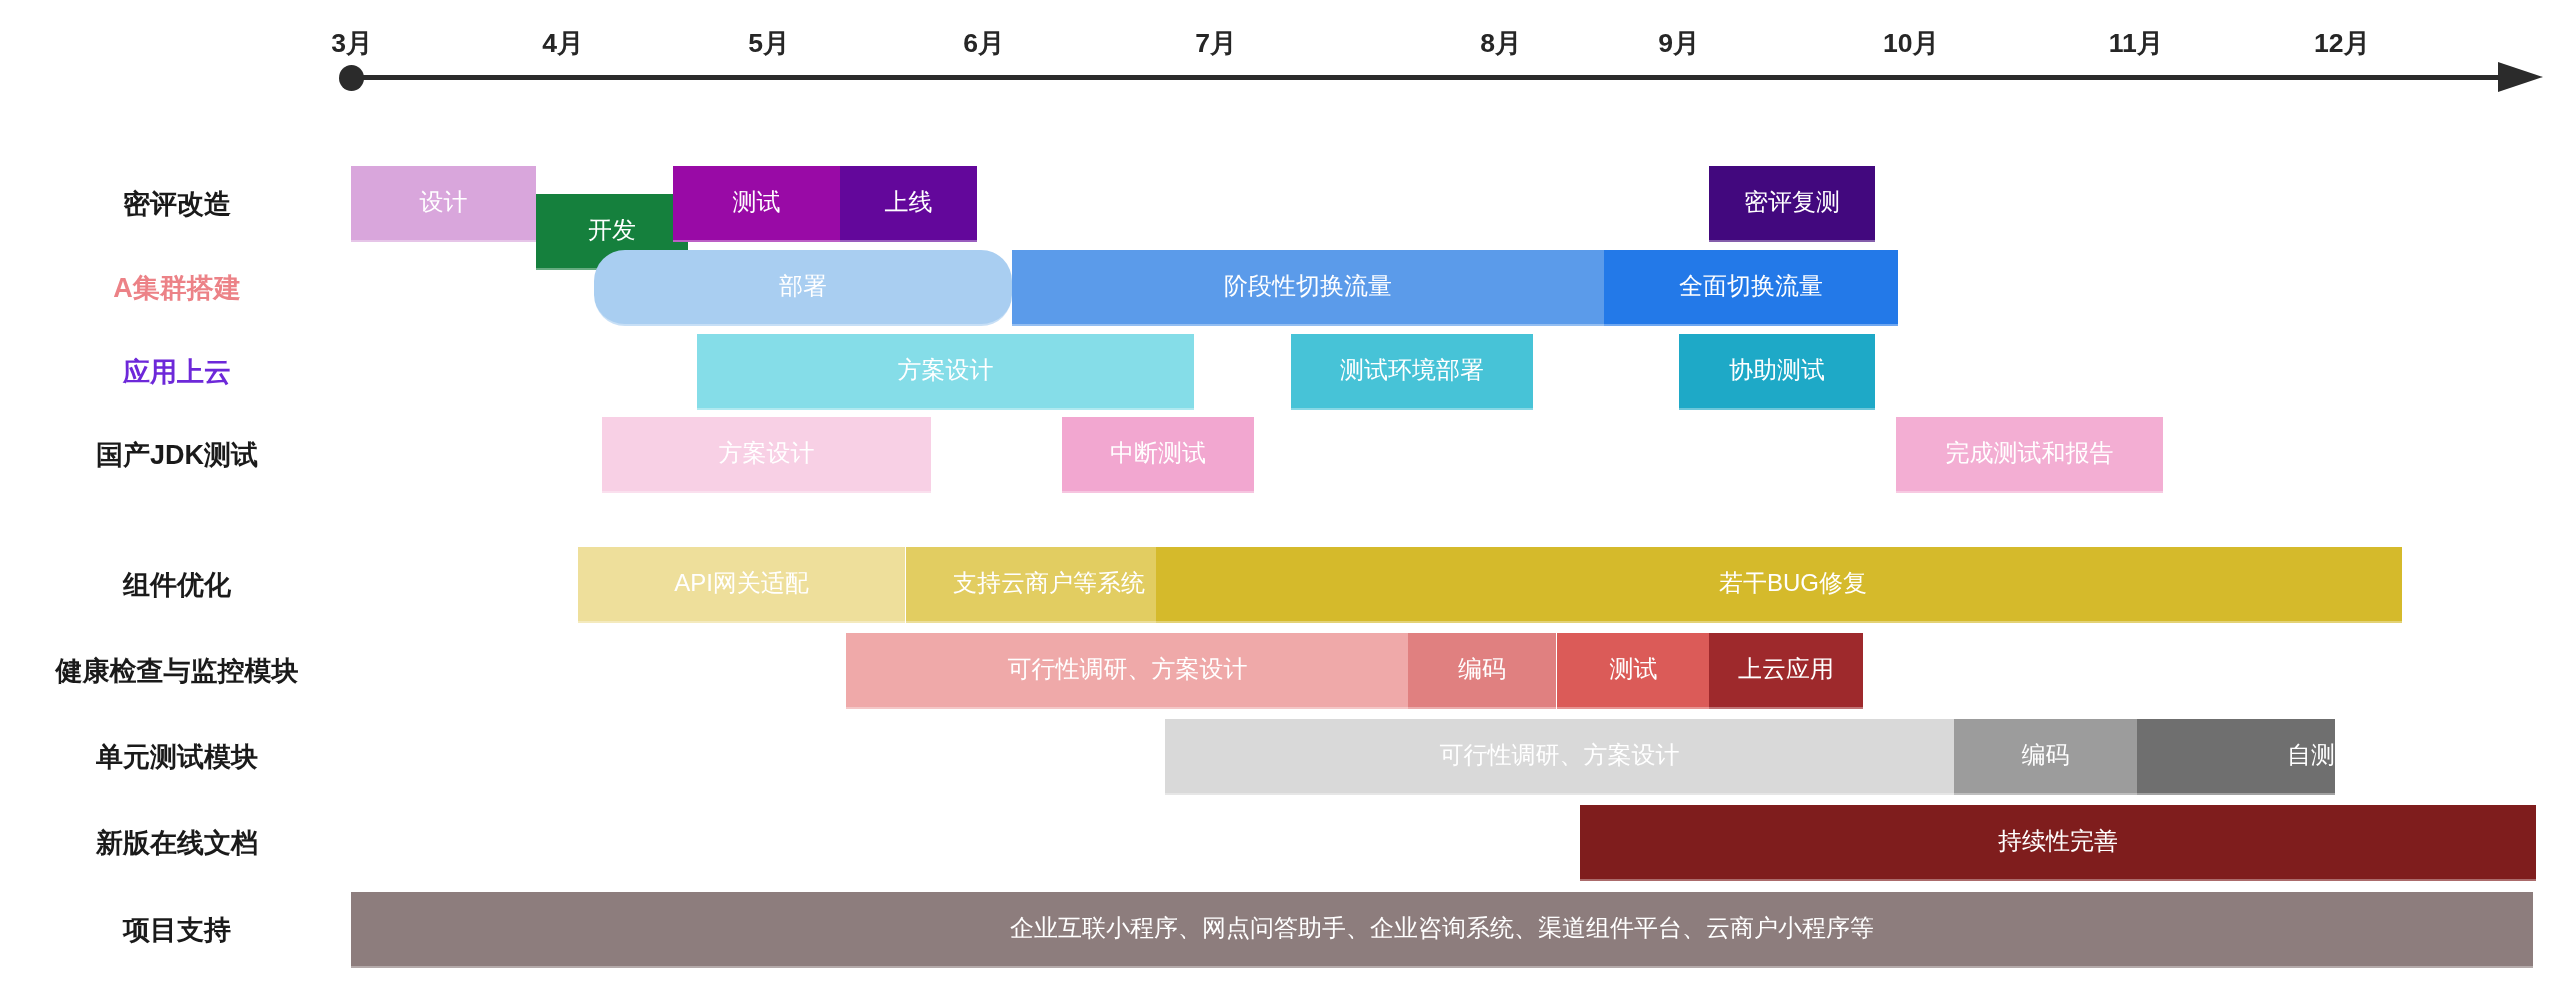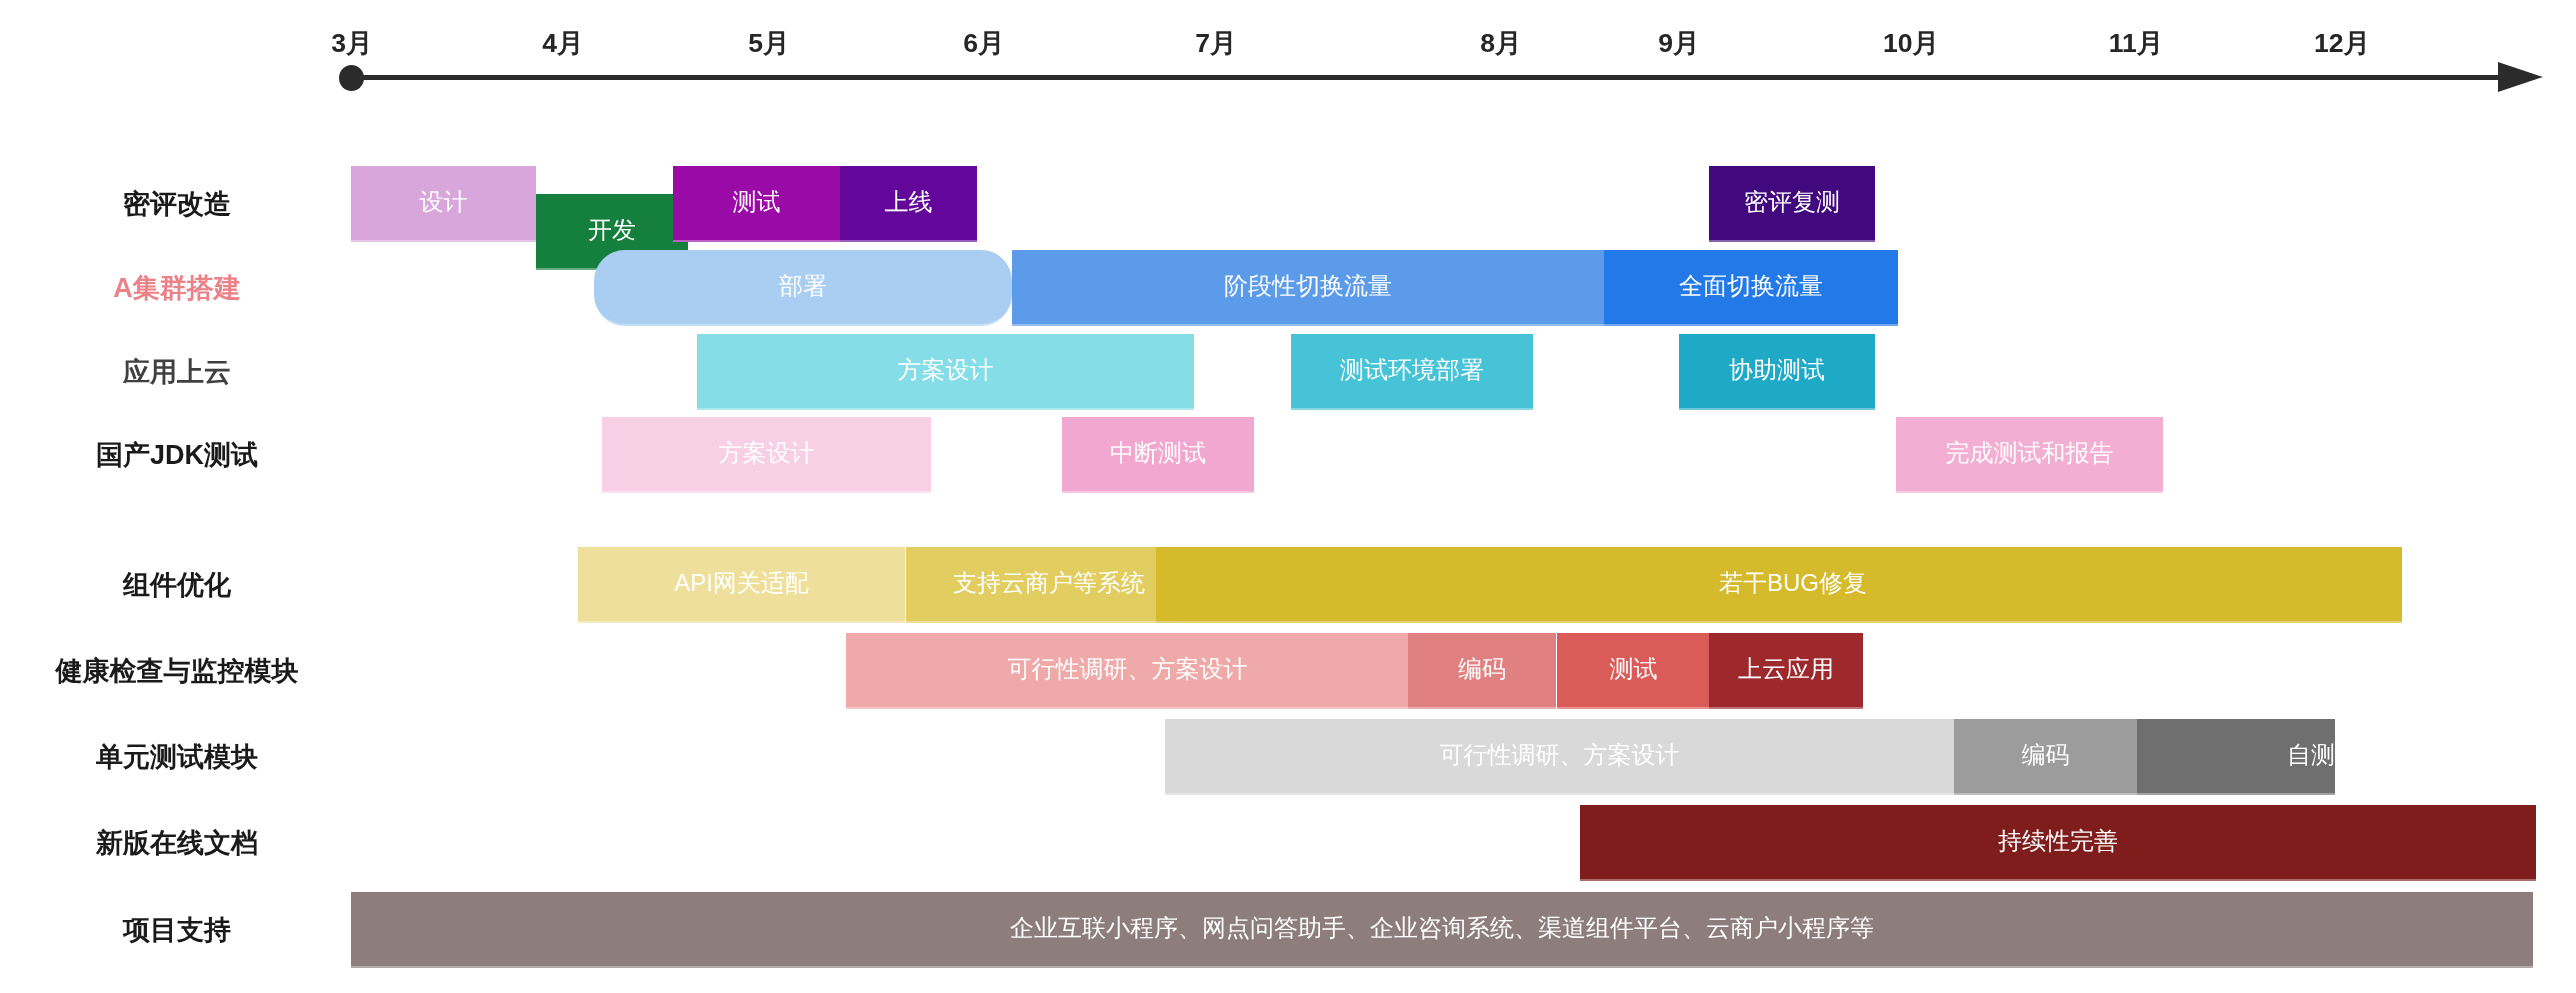--- a/index.html
+++ b/index.html
@@ -99,21 +99,21 @@
       <div class="row-label" style="top: 166px; line-height: 76px; height: 76px; color: rgb(26, 26, 26);">密评改造</div>
       <div class="gantt-bar" style="left: 351px; width: 185px; top: 166px; height: 76px; line-height: 72px; background: rgb(217, 166, 220);">设计</div>
       <div class="gantt-bar" style="left: 536px; width: 152px; top: 166px; height: 76px; line-height: 72px; background: #15803d; margin-top: 28px;">开发</div>
       <div class="gantt-bar" style="left: 673px; width: 167px; top: 166px; height: 76px; line-height: 72px; background: rgb(153, 10, 166);">测试</div>
       <div class="gantt-bar" style="left: 840px; width: 137px; top: 166px; height: 76px; line-height: 72px; background: rgb(99, 7, 155);">上线</div>
       <div class="gantt-bar" style="left: 1709px; width: 166px; top: 166px; height: 76px; line-height: 72px; background: rgb(66, 8, 126);">密评复测</div>
       <div class="row-label" style="top: 250px; line-height: 76px; height: 76px; color: rgb(236, 130, 135);">A集群搭建</div>
       <div class="gantt-bar" style="left: 594px; width: 418px; top: 250px; height: 76px; line-height: 72px; background: rgb(169, 206, 241); border-radius: 31px;">部署</div>
       <div class="gantt-bar" style="left: 1012px; width: 592px; top: 250px; height: 76px; line-height: 72px; background: rgb(91, 155, 234);">阶段性切换流量</div>
       <div class="gantt-bar" style="left: 1604px; width: 294px; top: 250px; height: 76px; line-height: 72px; background: rgb(35, 121, 232);">全面切换流量</div>
-      <div class="row-label" style="top: 334px; line-height: 76px; height: 76px; color: #404040;">应用上云</div>
+      <div class="row-label" style="top: 334px; line-height: 76px; height: 76px; color: #6d28d9;">应用上云</div>
       <div class="gantt-bar" style="left: 697px; width: 497px; top: 334px; height: 76px; line-height: 72px; background: rgb(133, 221, 232);">方案设计</div>
       <div class="gantt-bar" style="left: 1291px; width: 242px; top: 334px; height: 76px; line-height: 72px; background: rgb(71, 195, 215);">测试环境部署</div>
       <div class="gantt-bar" style="left: 1679px; width: 196px; top: 334px; height: 76px; line-height: 72px; background: rgb(30, 169, 199);">协助测试</div>
       <div class="row-label" style="top: 417px; line-height: 76px; height: 76px; color: rgb(26, 26, 26);">国产JDK测试</div>
       <div class="gantt-bar" style="left: 602px; width: 329px; top: 417px; height: 76px; line-height: 72px; background: rgb(248, 208, 229);">方案设计</div>
       <div class="gantt-bar" style="left: 1062px; width: 192px; top: 417px; height: 76px; line-height: 72px; background: rgb(242, 167, 208);">中断测试</div>
       <div class="gantt-bar" style="left: 1896px; width: 267px; top: 417px; height: 76px; line-height: 72px; background: rgb(243, 174, 211);">完成测试和报告</div>
       <div class="row-label" style="top: 547px; line-height: 76px; height: 76px; color: rgb(26, 26, 26);">组件优化</div>
       <div class="gantt-bar" style="left: 578px; width: 327px; top: 547px; height: 76px; line-height: 72px; background: rgb(238, 223, 155);">API网关适配</div>
       <div class="gantt-bar" style="left: 906px; width: 250px; top: 547px; height: 76px; line-height: 72px; background: rgb(226, 205, 97); padding-left: 36px;">支持云商户等系统</div>

